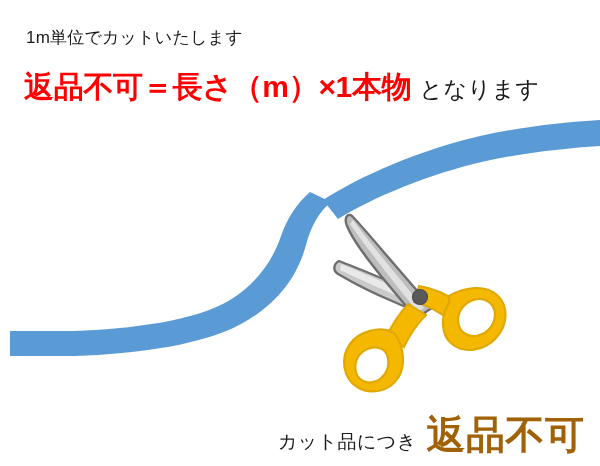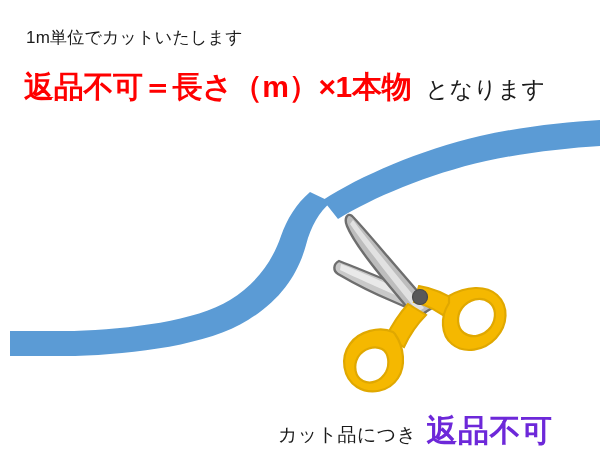--- a/index.html
+++ b/index.html
@@ -33,35 +33,35 @@
     font-size: 30px;
     font-weight: 700;
     color: #FF0000;
     letter-spacing: -0.3px;
   }
   #line-formula .tail {
     font-size: 23px;
     font-weight: 400;
     color: #1a1a1a;
     letter-spacing: 0.5px;
-    padding-left: 14px;
+    padding-left: 8px;
     vertical-align: baseline;
   }
 
   #line-noreturn {
     left: 278px; top: 414px;
     font-size: 19px;
     font-weight: 400;
     color: #1a1a1a;
     letter-spacing: 0.4px;
   }
   #line-noreturn .strong {
-    font-size: 31px;
+    font-size: 39px;
     font-weight: 700;
-    color: #6d28d9;
+    color: #a16207;
     letter-spacing: 0.5px;
     padding-left: 10px;
   }
 
   
   #art {
     position: absolute;
     left: 0; top: 0;
     width: 600px; height: 466px;
   }

